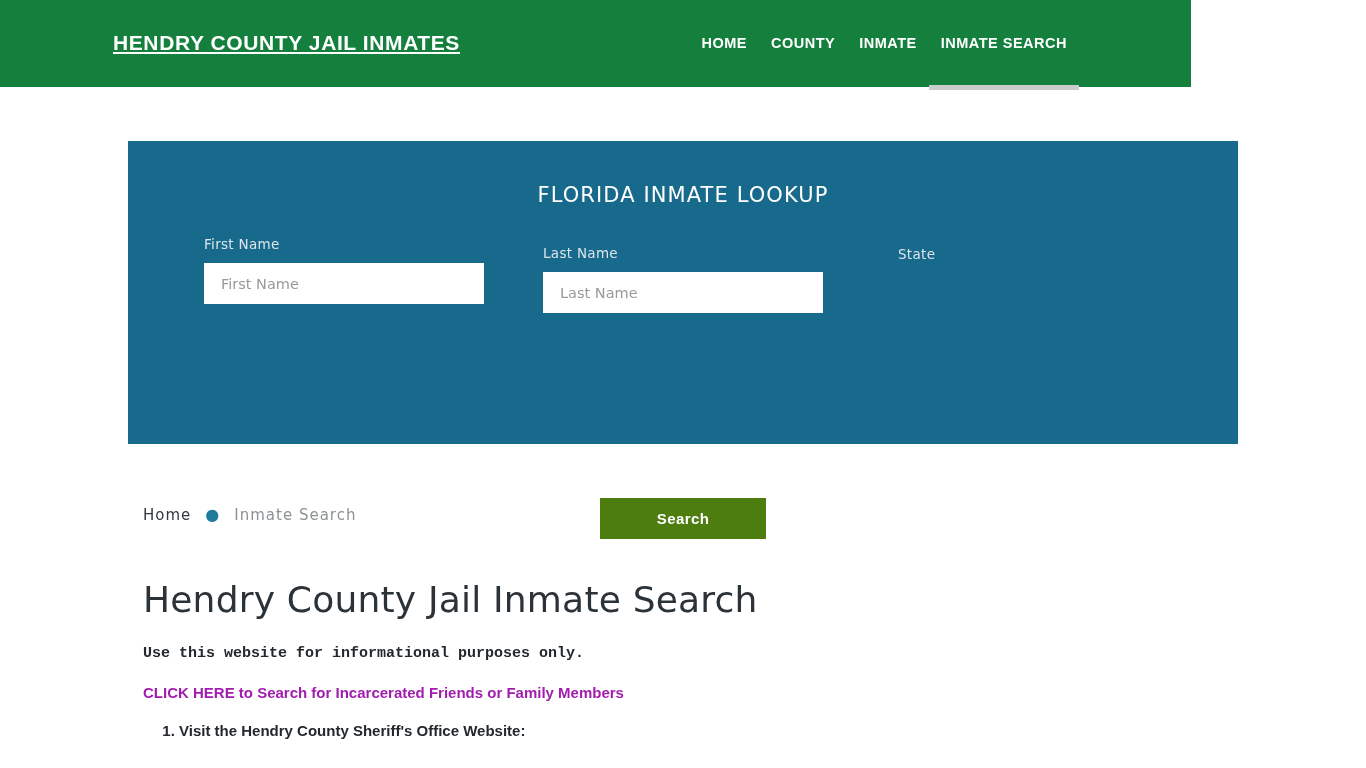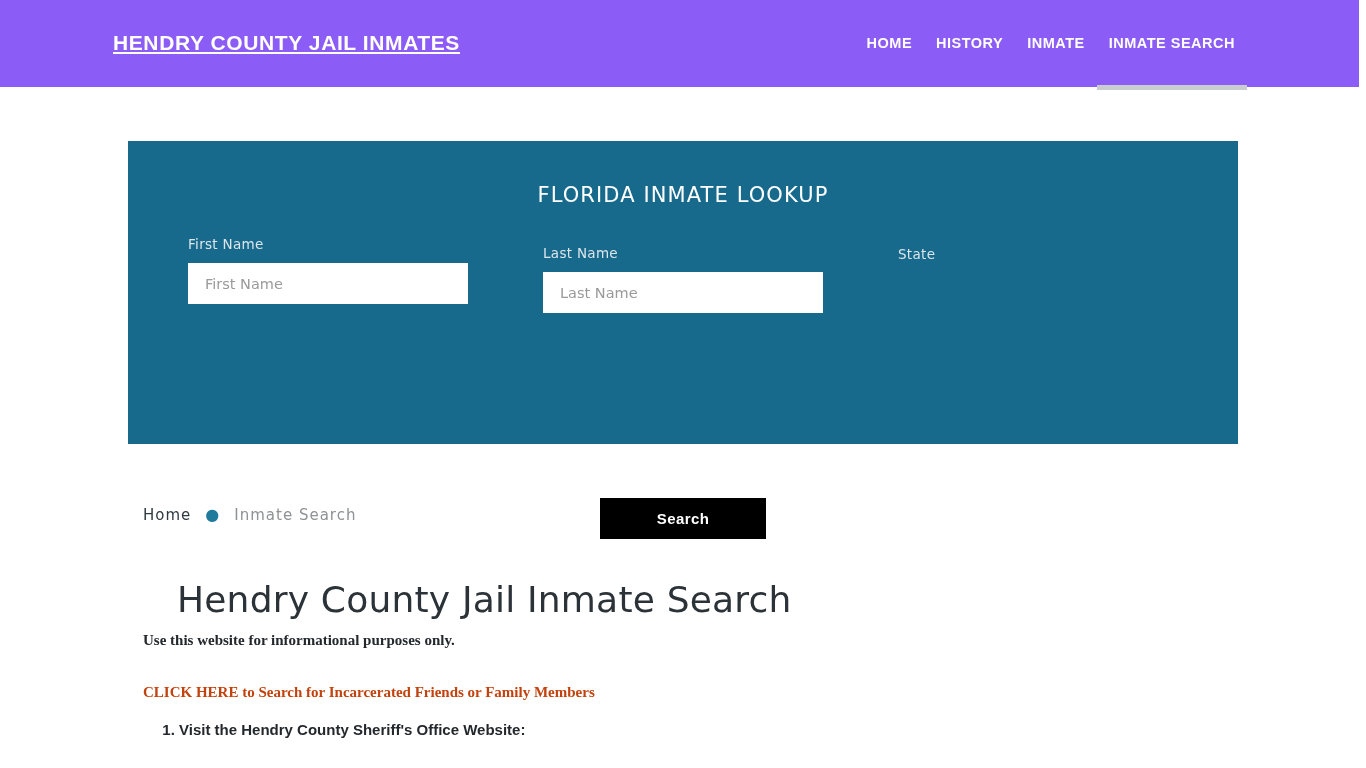--- a/index.html
+++ b/index.html
@@ -8,23 +8,23 @@
     width: 1366px;
     height: 768px;
     overflow: hidden;
     background: #ffffff;
     font-family: "Liberation Sans", sans-serif;
   }
 
   
   .site-header {
     position: relative;
-    width: 1359px;
+    width: 1191px;
     height: 87px;
-    background: #8b5cf6;
+    background: #15803d;
     display: flex;
     align-items: center;
   }
 
   .brand {
     position: absolute;
     left: 113px;
     top: 31px;
     color: #ffffff;
     font-size: 21px;
@@ -82,21 +82,21 @@
     top: 42px;
     text-align: center;
     color: #ffffff;
     font-size: 21px;
     letter-spacing: 1.1px;
     font-weight: normal;
     font-family: "DejaVu Sans", sans-serif;
   }
 
   .field-group { position: absolute; }
-  .field-group.fg-first  { left: 60px;  top: 95px; width: 280px; }
+  .field-group.fg-first  { left: 76px;  top: 95px; width: 280px; }
   .field-group.fg-last   { left: 415px; top: 104px; width: 280px; }
   .field-group.fg-state  { left: 770px; top: 105px; width: 280px; }
 
   .field-label {
     display: block;
     color: #dbe5eb;
     font-size: 13.5px;
     letter-spacing: 0.3px;
     margin-bottom: 11px;
     font-family: "DejaVu Sans", sans-serif;
@@ -115,21 +115,21 @@
     font-family: "DejaVu Sans", sans-serif;
   }
   .field-input::placeholder { color: #9a9a9a; opacity: 1; }
 
   .search-button {
     position: absolute;
     left: 472px;
     top: 357px;
     width: 166px;
     height: 41px;
-    background: #000000;
+    background: #4d7c0f;
     border: none;
     color: #ffffff;
     font-size: 15px;
     font-weight: bold;
     letter-spacing: 0.4px;
     cursor: pointer;
     font-family: "Liberation Sans", sans-serif;
   }
 
   
@@ -151,40 +151,39 @@
   
   .article { position: absolute; left: 143px; top: 578px; width: 1080px; }
 
   .page-title {
     color: #2c3338;
     font-size: 36px;
     font-weight: normal;
     letter-spacing: 0.2px;
     line-height: 1.2;
     font-family: "DejaVu Sans", sans-serif;
-    margin-left: 34px;
   }
 
   .para {
-    margin-top: 8px;
+    margin-top: 22px;
     color: #23282d;
     font-size: 15px;
     font-weight: bold;
     line-height: 1.5;
-    font-family: Liberation Serif, serif;
+    font-family: Liberation Mono, monospace;
   }
 
   .cta-link {
     display: inline-block;
-    margin-top: 32px;
-    color: #c2410c;
+    margin-top: 18px;
+    color: #a21caf;
     font-size: 15px;
     font-weight: bold;
     text-decoration: none;
-    font-family: Liberation Serif, serif;
+    font-family: Liberation Sans, sans-serif;
   }
 
   .steps {
     margin-top: 18px;
     padding-left: 36px;
     color: #23282d;
     font-size: 15px;
     font-weight: bold;
     line-height: 1.5;
     font-family: "Liberation Sans", sans-serif;
@@ -192,21 +191,21 @@
   .steps li { margin-bottom: 6px; }
 </style>
 </head>
 <body>
 
 <header class="site-header">
   <a class="brand" href="#">HENDRY COUNTY JAIL INMATES</a>
 
   <nav class="main-nav">
     <a class="nav-item" href="#">HOME</a>
-    <a class="nav-item" href="#">HISTORY</a>
+    <a class="nav-item" href="#">COUNTY</a>
     <a class="nav-item" href="#">INMATE</a>
     <a class="nav-item active" href="#">INMATE SEARCH</a>
   </nav>
 </header>
 
 <section class="lookup-panel">
   <h2 class="lookup-title">FLORIDA INMATE LOOKUP</h2>
 
   <div class="field-group fg-first">
     <label class="field-label">First Name</label>

